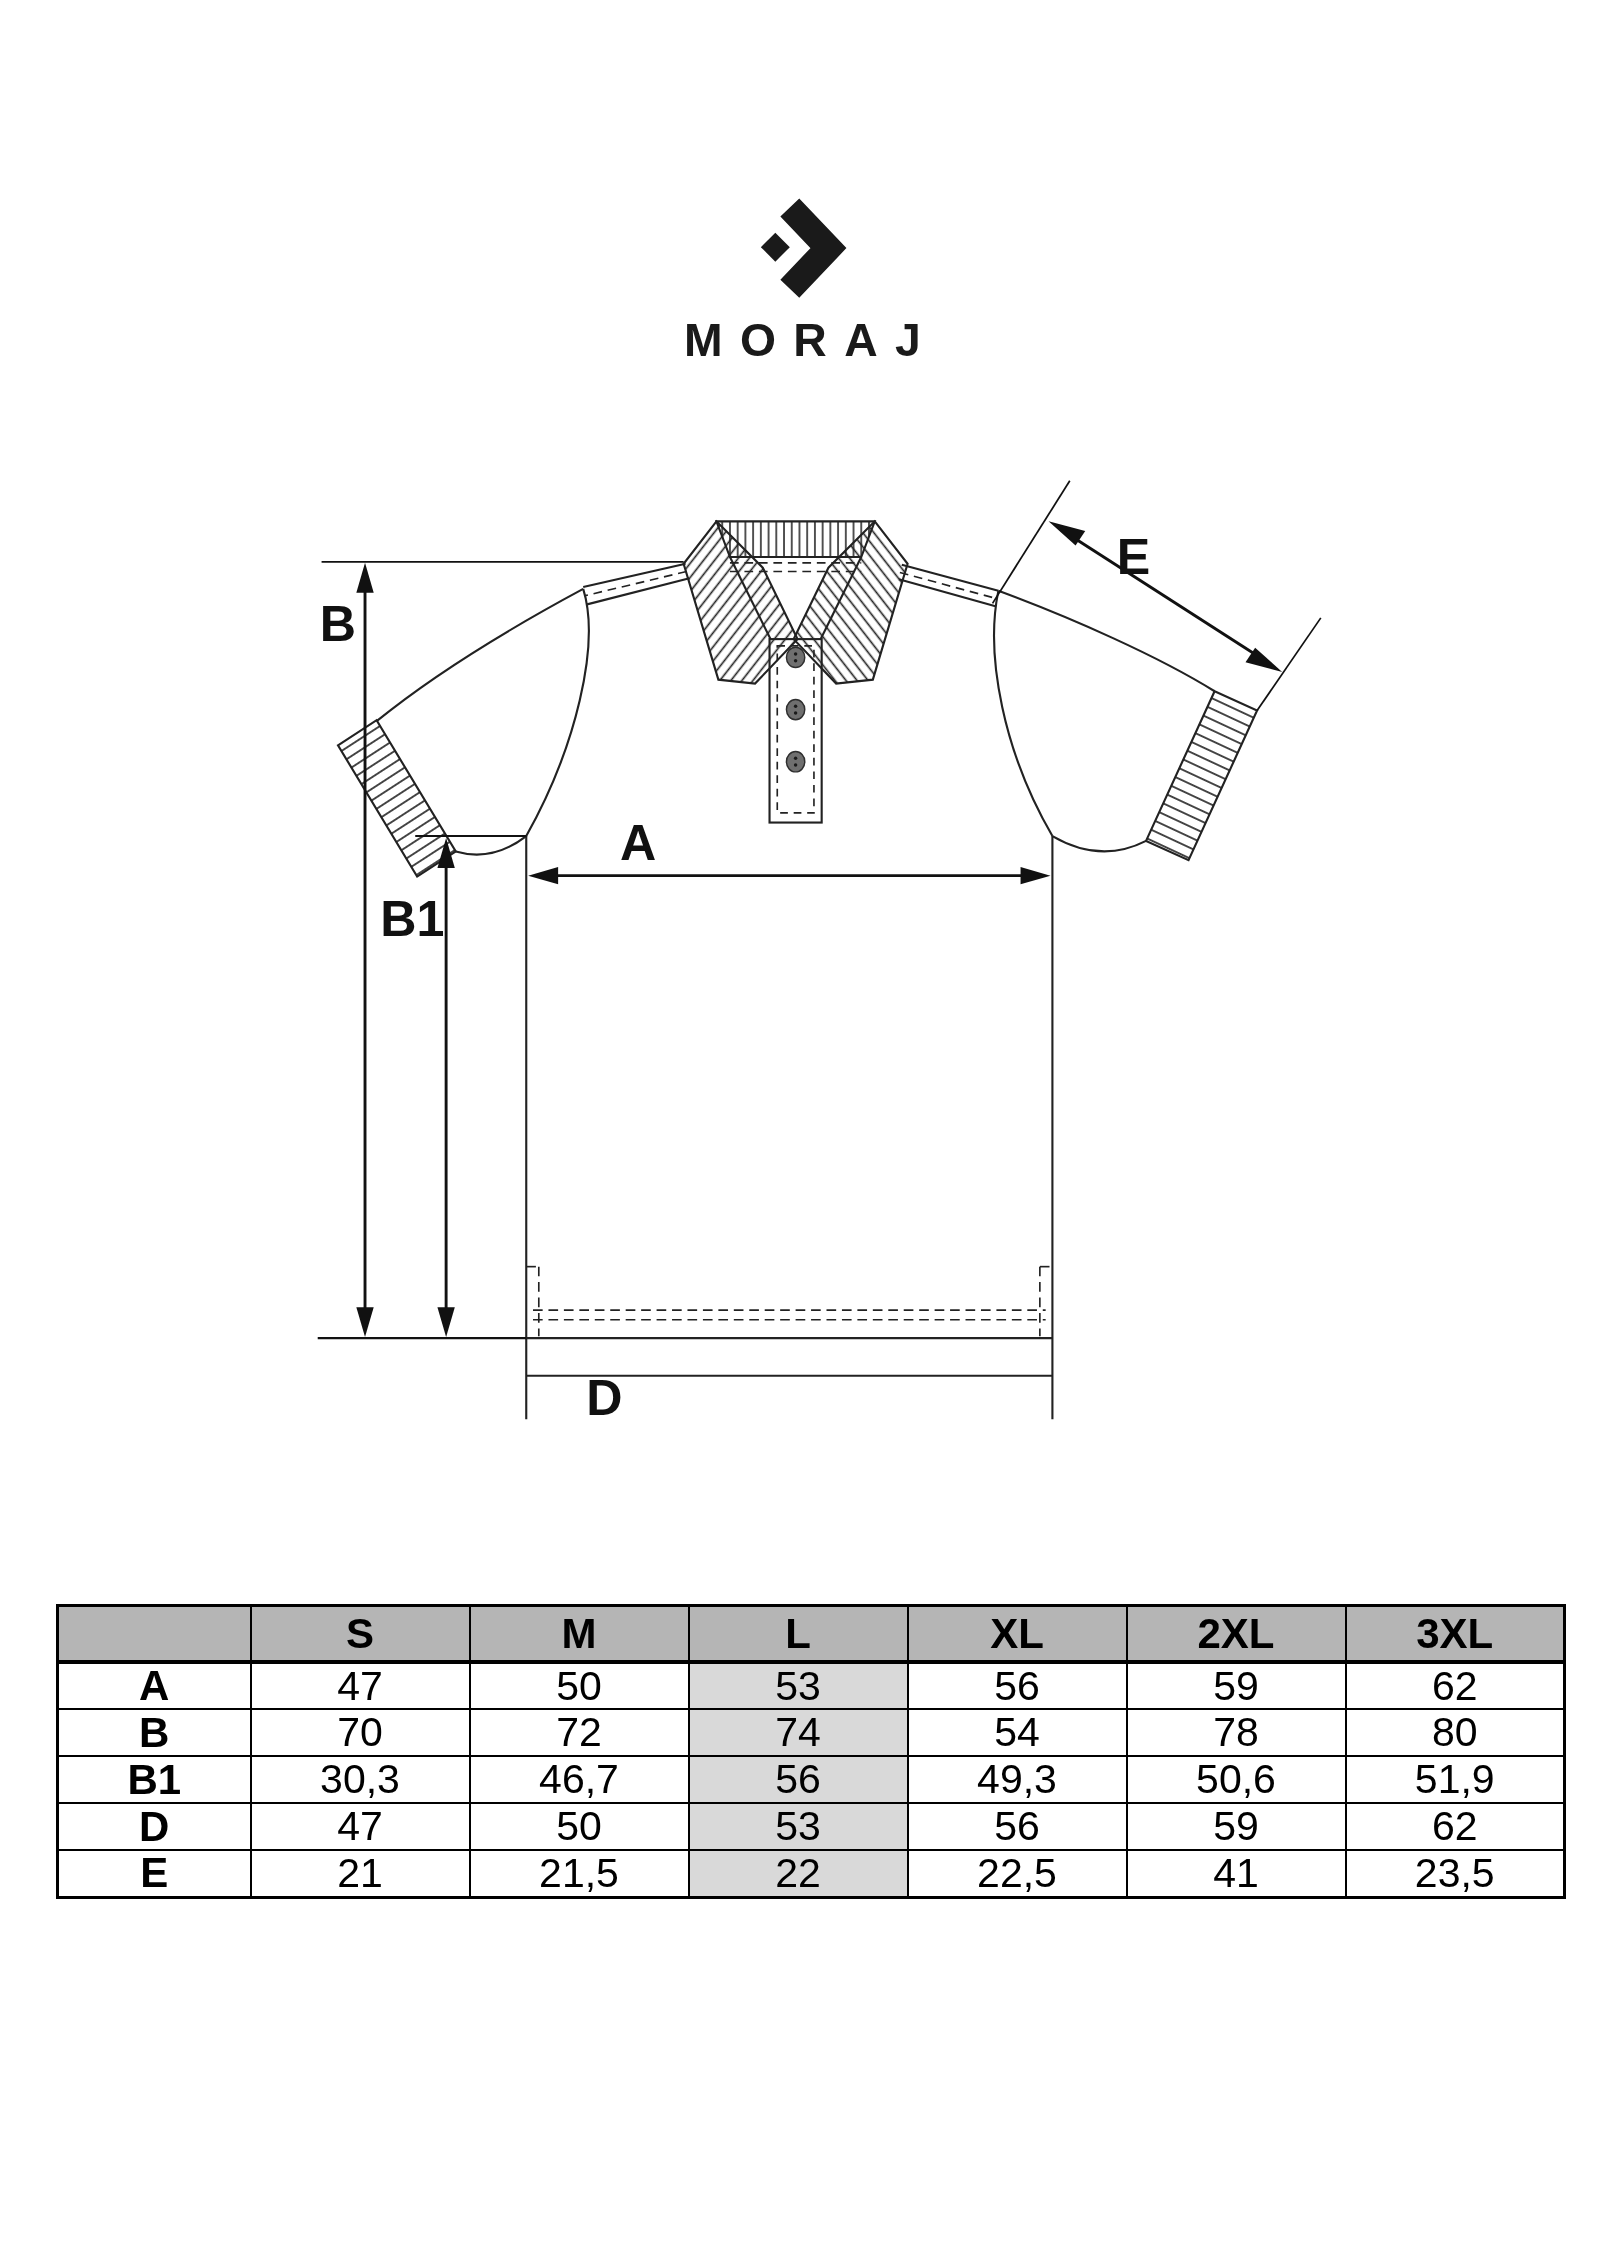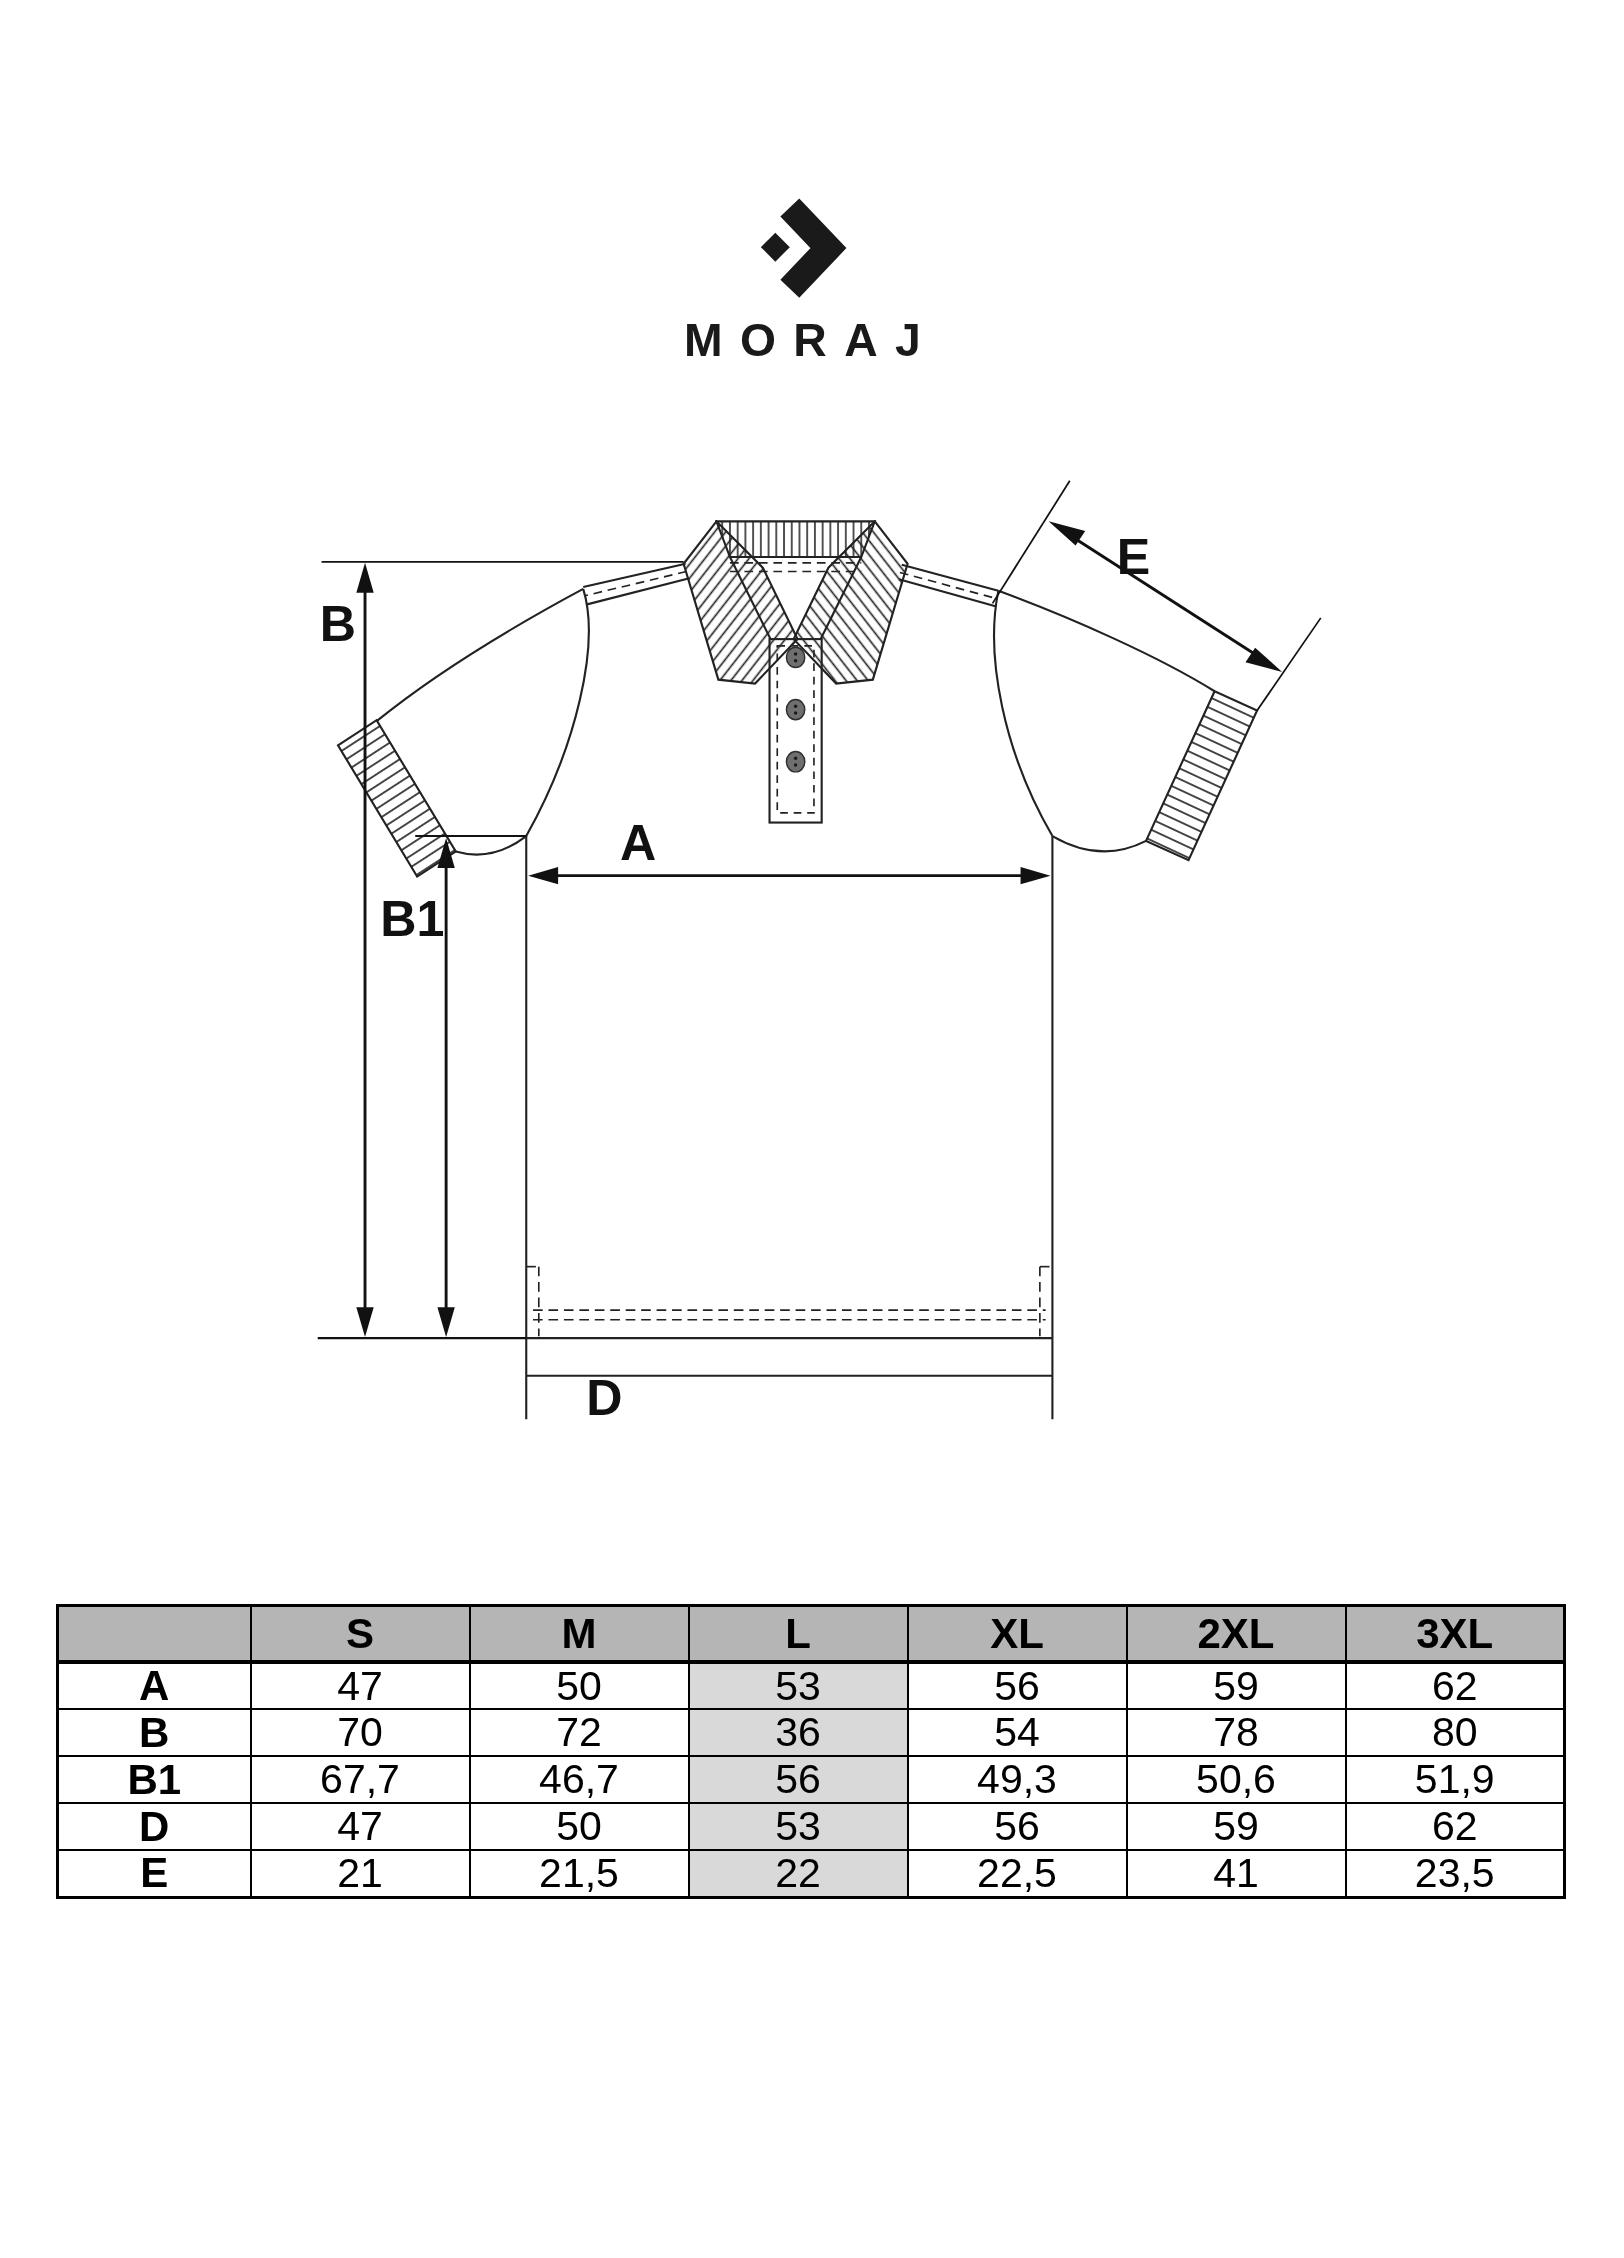--- a/index.html
+++ b/index.html
@@ -204,28 +204,28 @@
       <td>50</td>
       <td class="hl">53</td>
       <td>56</td>
       <td>59</td>
       <td>62</td>
     </tr>
     <tr>
       <th>B</th>
       <td>70</td>
       <td>72</td>
-      <td class="hl">36</td>
+      <td class="hl">74</td>
       <td>54</td>
       <td>78</td>
       <td>80</td>
     </tr>
     <tr>
       <th>B1</th>
-      <td>67,7</td>
+      <td>30,3</td>
       <td>46,7</td>
       <td class="hl">56</td>
       <td>49,3</td>
       <td>50,6</td>
       <td>51,9</td>
     </tr>
     <tr>
       <th>D</th>
       <td>47</td>
       <td>50</td>

